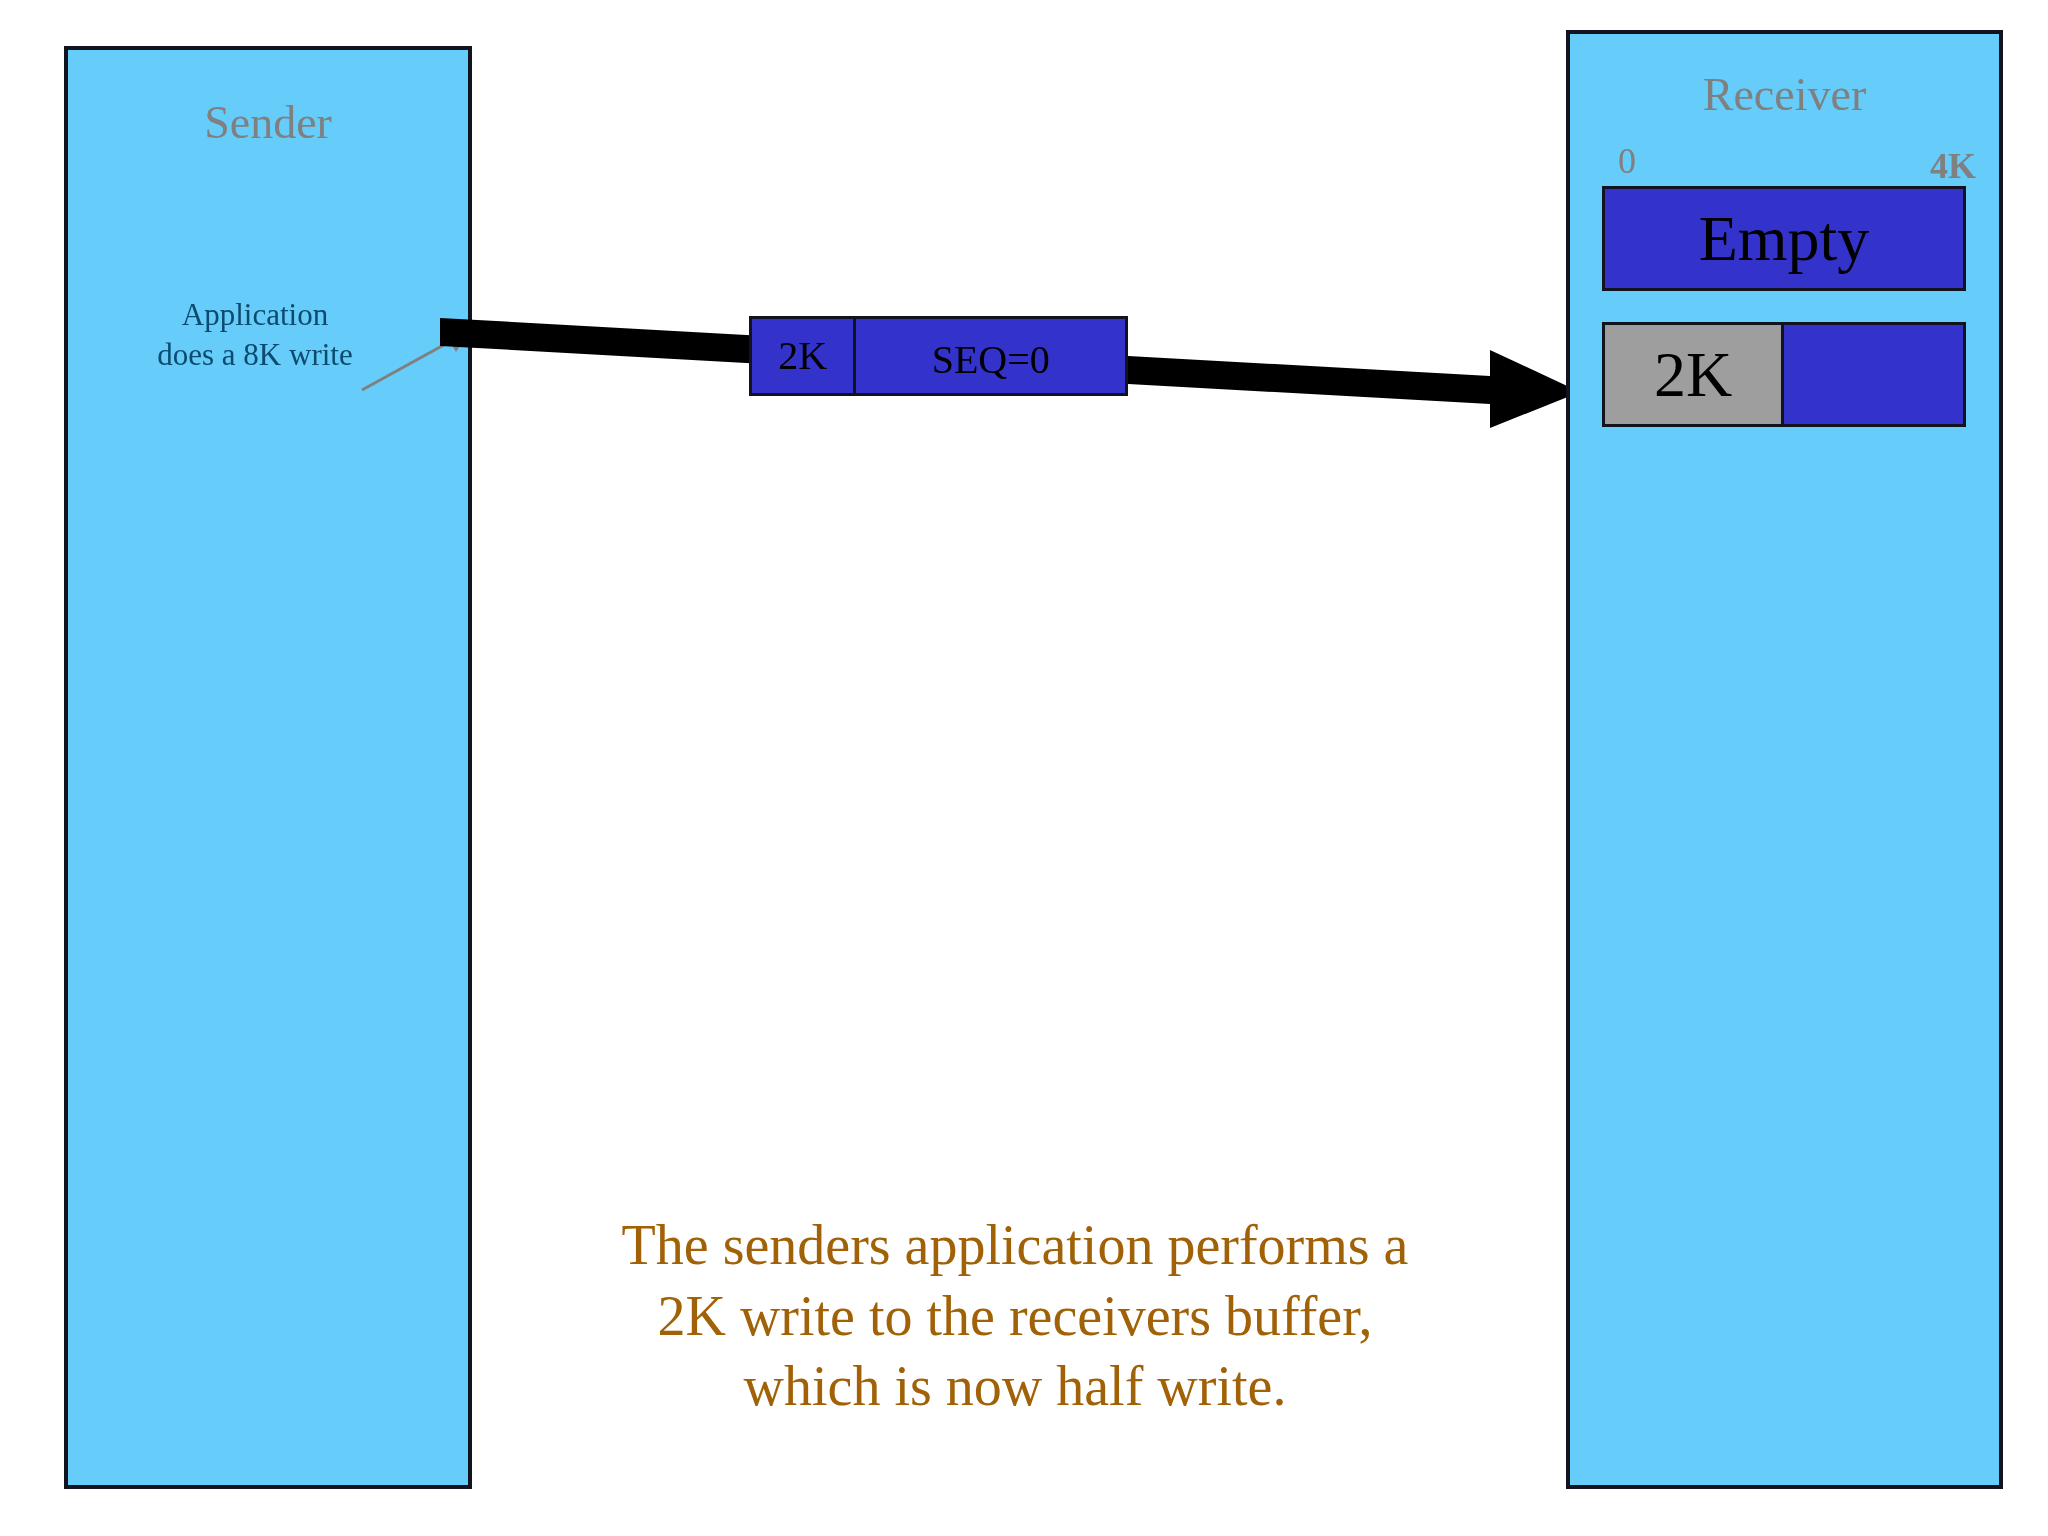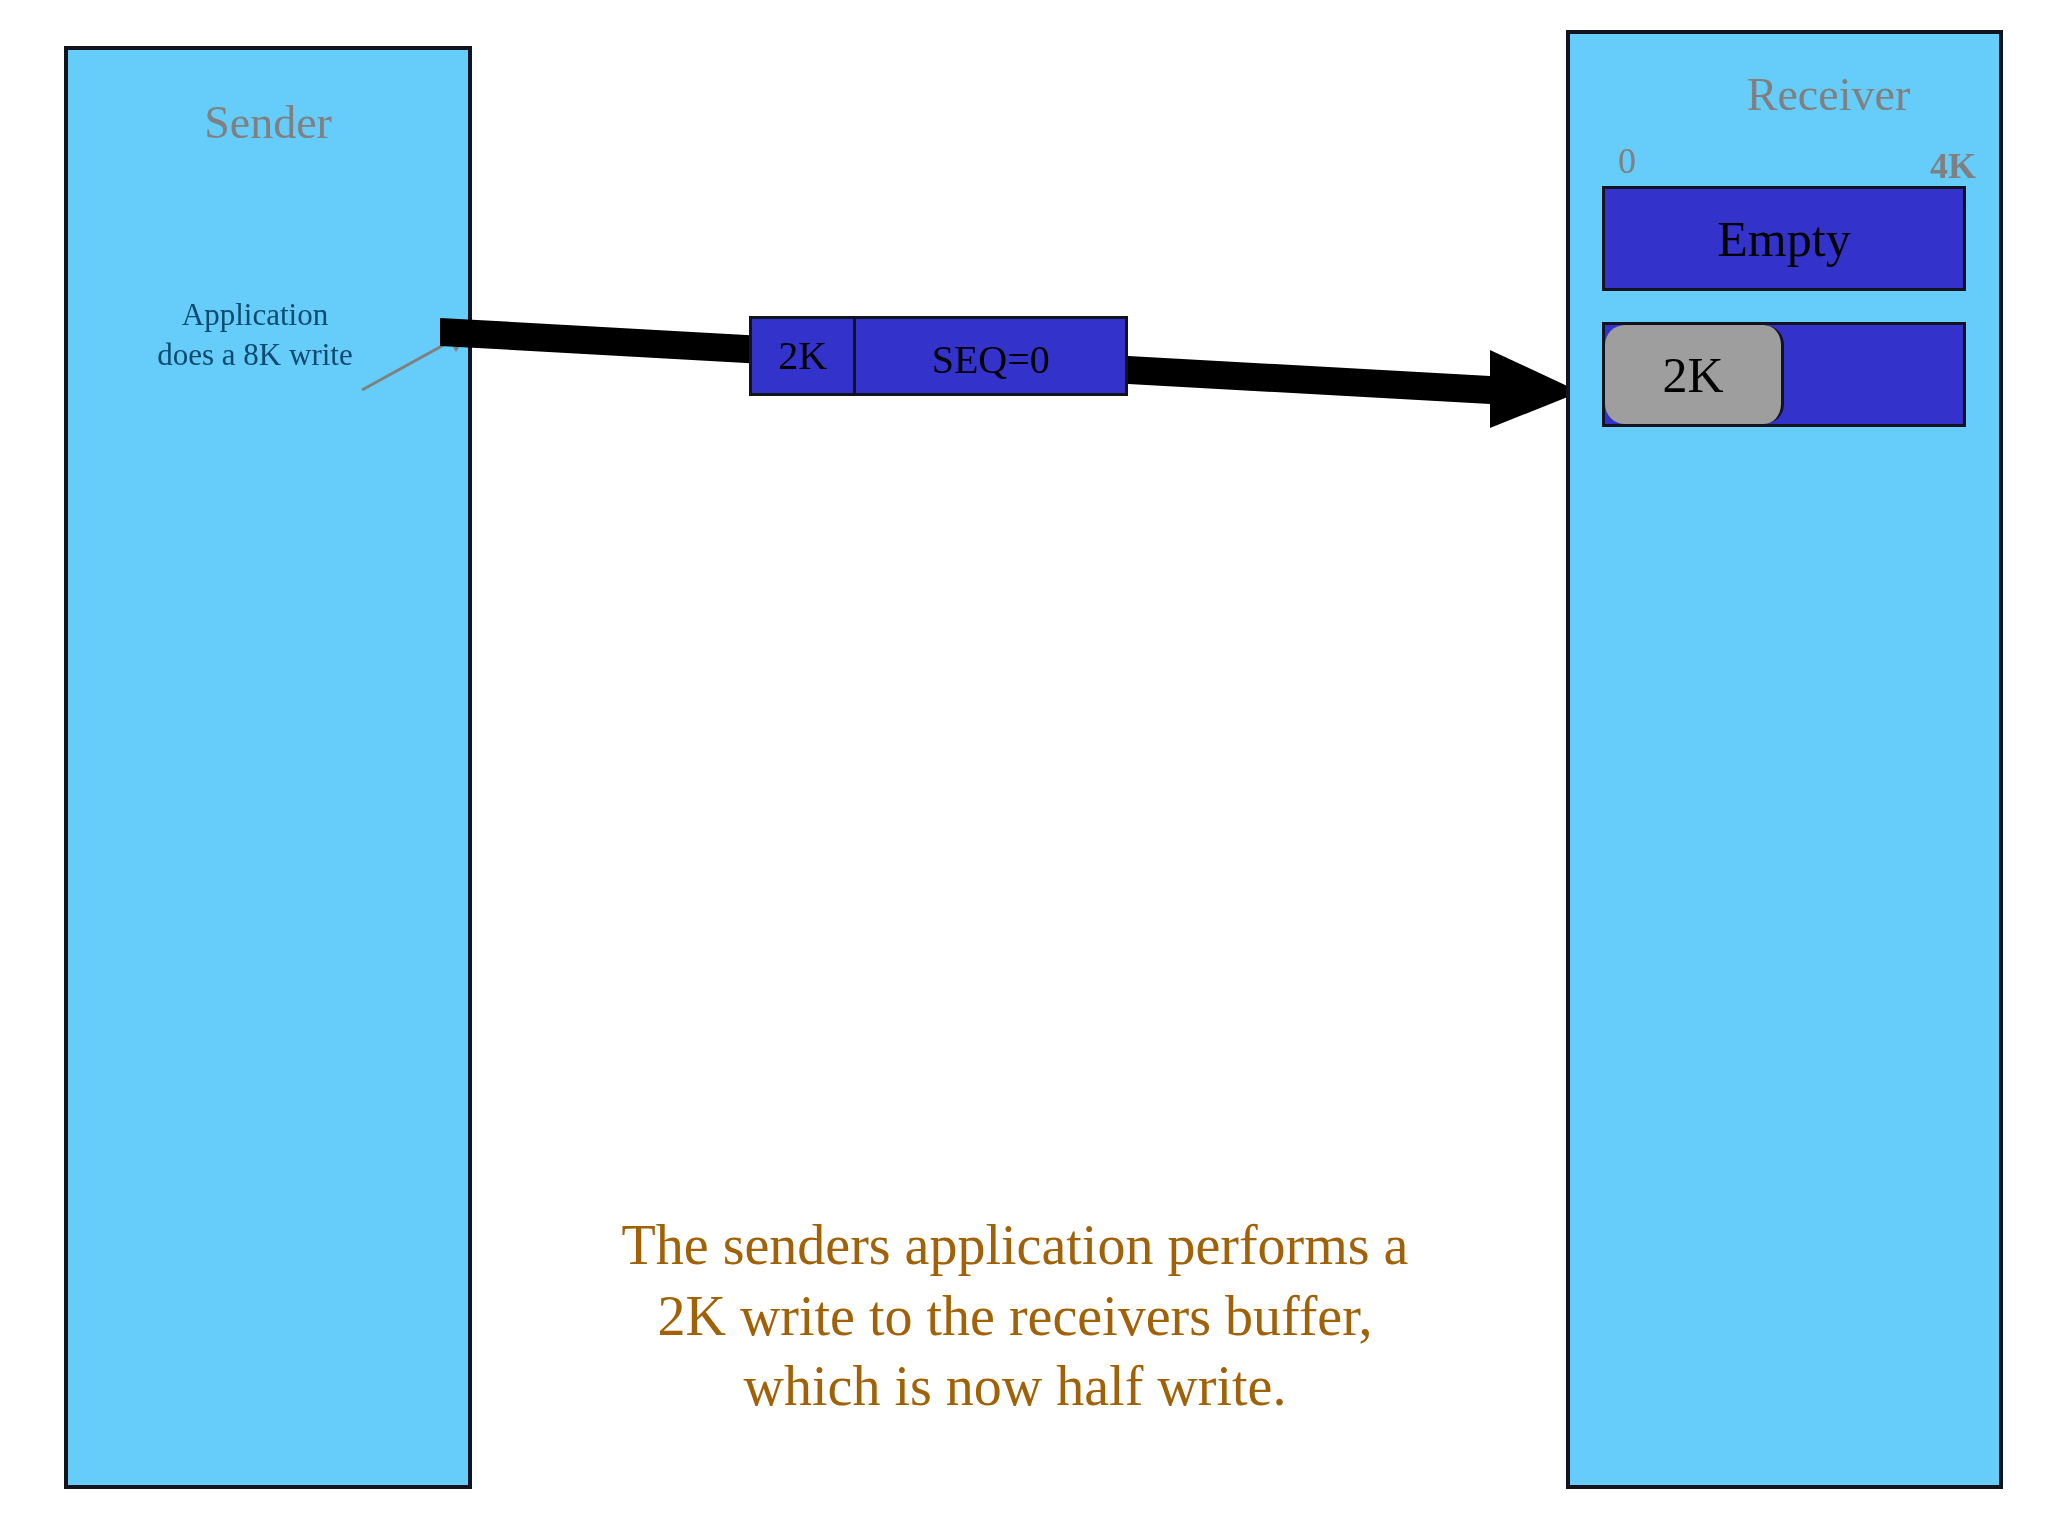--- a/index.html
+++ b/index.html
@@ -33,21 +33,21 @@
     position: absolute;
     left: 0;
     width: 100%;
     text-align: center;
     color: #808080;
     font-size: 46px;
     line-height: 1;
     white-space: nowrap;
   }
   #sender-title   { top: 50px; }
-  #receiver-title { top: 38px; padding-left: 44px; }
+  #receiver-title { top: 38px; }
 
   
   #app-note {
     position: absolute;
     left: 120px;
     top: 295px;
     width: 270px;
     text-align: center;
     color: #0c4a6e;
     font-size: 31px;
@@ -90,25 +90,24 @@
   }
   #buffer-filled {
     top: 322px;
     height: 105px;
     background: #3333cc;
   }
   .bar-seg {
     display: flex;
     align-items: center;
     justify-content: center;
-    font-size: 50px;
+    font-size: 64px;
     color: #000000;
     line-height: 1;
     box-sizing: border-box;
-    border-radius: 20px;
   }
   #buffer-empty-label {
     flex: 1 1 100%;
     background: #3333cc;
   }
   #buffer-used-seg {
     flex: 0 0 50%;
     background: #9e9e9e;
     border-right: 3px solid #11131f;
     justify-content: center;

